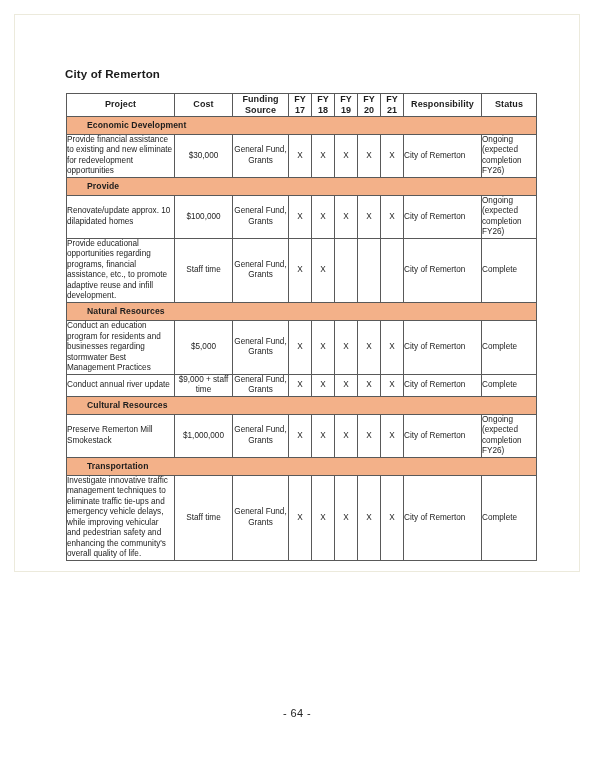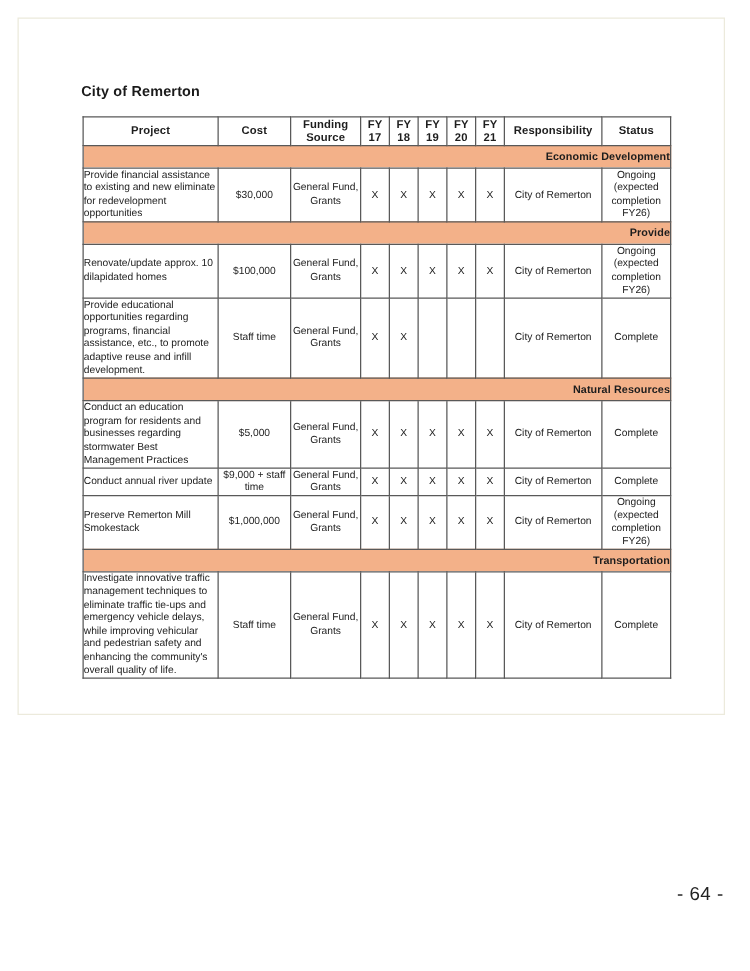--- a/index.html
+++ b/index.html
@@ -64,49 +64,48 @@
     font-size: 9px;
     text-align: center;
     padding: 5px 2px;
     line-height: 1.2;
     letter-spacing: 0.1px;
   }
   tr.section-row td {
     background: #f3b189;
     font-weight: bold;
     font-size: 8.6px;
-    padding: 3px 0 3px 7px;
-    text-align: right;
+    padding: 3px 0 3px 20px;
+    text-align: left;
     line-height: 1.3;
     letter-spacing: 0.1px;
   }
   td.c-project {
     text-align: left;
     padding: 4px 5px 4px 5px;
     vertical-align: top;
   }
   td.c-cost, td.c-funding {
     text-align: center;
     padding: 4px 3px;
   }
   td.c-fy {
     text-align: center;
     padding: 4px 1px;
   }
   td.c-resp, td.c-status {
-    text-align: center;
     padding: 4px 3px;
   }
   .footer-pageno {
     position: absolute;
     left: 0;
     right: 0;
     top: 692px;
-    text-align: right;
-    font-size: 15px;
+    text-align: center;
+    font-size: 11px;
     color: #222222;
     letter-spacing: 0.4px;
   }
 </style>
 </head>
 <body>
 
 <div class="page">
   <div class="page-inner">
 
@@ -220,20 +219,23 @@
             <td class="c-cost">$9,000 + staff time</td>
             <td class="c-funding">General Fund, Grants</td>
             <td class="c-fy">X</td>
             <td class="c-fy">X</td>
             <td class="c-fy">X</td>
             <td class="c-fy">X</td>
             <td class="c-fy">X</td>
             <td class="c-resp">City of Remerton</td>
             <td class="c-status">Complete</td>
           </tr>
+          <tr class="section-row">
+            <td colspan="10">Cultural Resources</td>
+          </tr>
           <tr>
             <td class="c-project">Preserve Remerton Mill Smokestack</td>
             <td class="c-cost">$1,000,000</td>
             <td class="c-funding">General Fund, Grants</td>
             <td class="c-fy">X</td>
             <td class="c-fy">X</td>
             <td class="c-fy">X</td>
             <td class="c-fy">X</td>
             <td class="c-fy">X</td>
             <td class="c-resp">City of Remerton</td>

